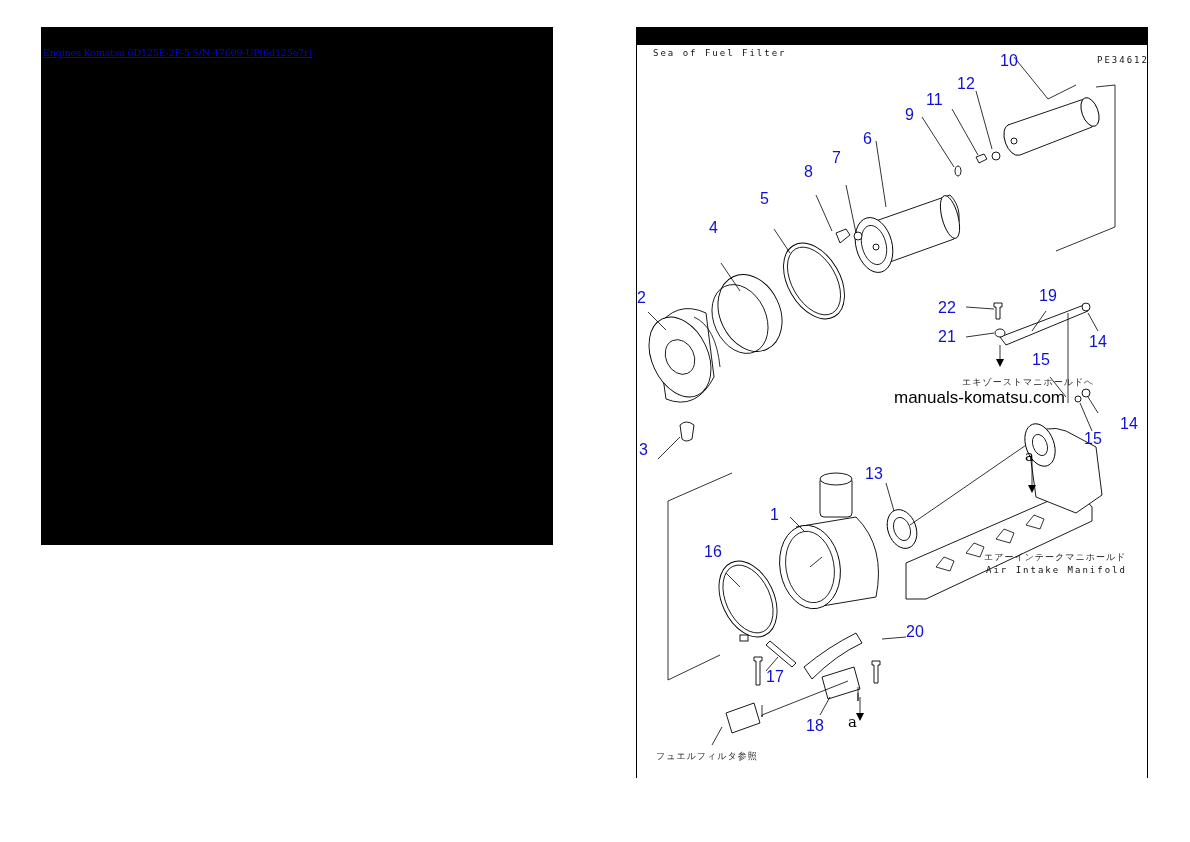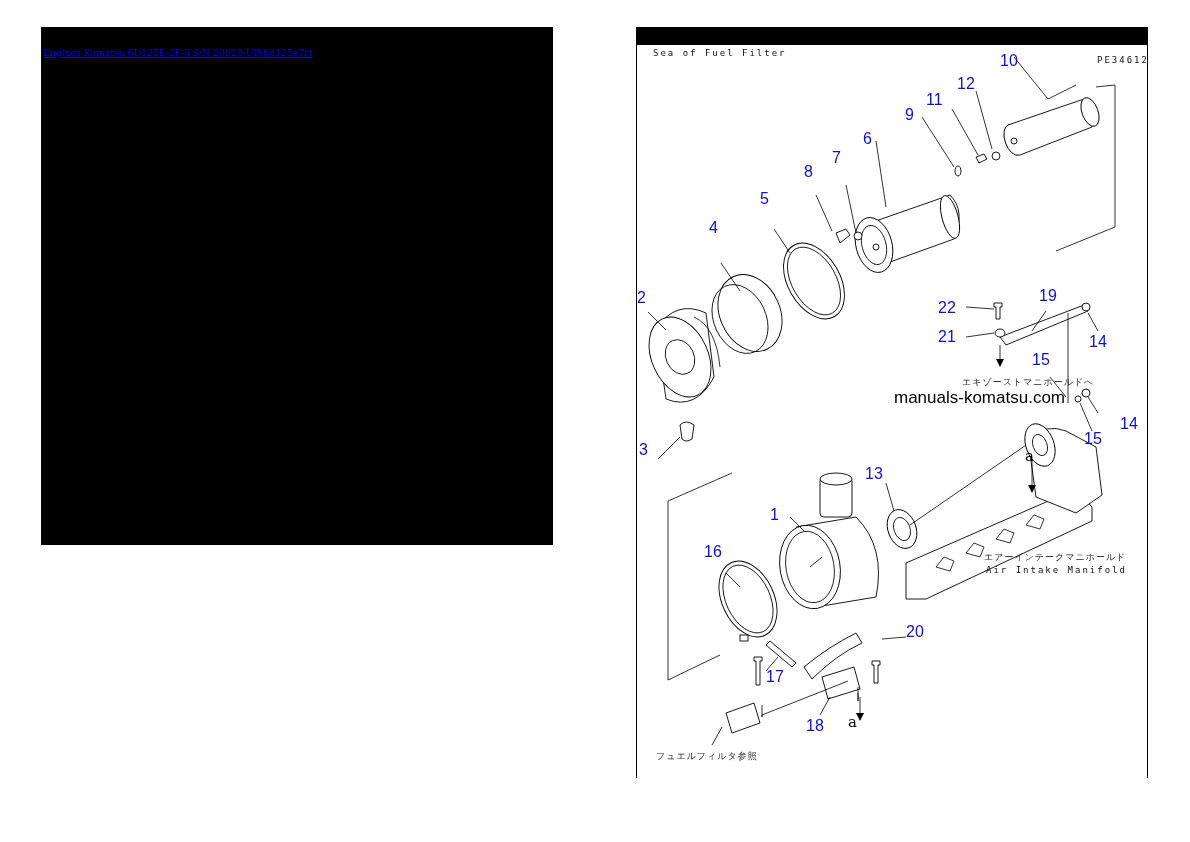--- a/index.html
+++ b/index.html
@@ -16,21 +16,21 @@
   .diagram text.jp { font-family:"DejaVu Sans", sans-serif; font-size:9px; fill:#222; letter-spacing:1px; }
   .diagram text.wm { font-family:"Liberation Sans", sans-serif; font-size:17px; fill:#000; }
   .diagram text.aref { font-family:"DejaVu Serif", serif; font-size:15px; fill:#000; }
   .ln { stroke:#000; stroke-width:0.8; fill:none; }
   .part { stroke:#000; stroke-width:0.9; fill:#fff; }
 </style>
 </head>
 <body>
 
 <div class="left-panel">
-  <a class="doc-link">Engines Komatsu 6D125E-2F-5 S/N 29029-UP(6d125e7r)</a>
+  <a class="doc-link">Engines Komatsu 6D125E-2F-5 S/N 47609-UP(6d125e7r)</a>
 </div>
 
 <div class="right-panel">
   <div class="right-topbar"></div>
   <div class="right-border-left"></div>
   <div class="right-border-right"></div>
 
   <svg class="diagram" viewBox="0 0 512 751" xmlns="http://www.w3.org/2000/svg">
 
     <text class="mono" x="17" y="29">Sea of Fuel Filter</text>

